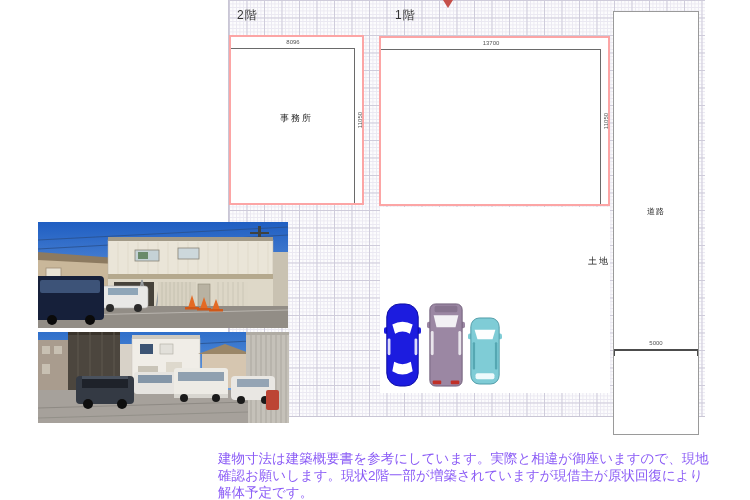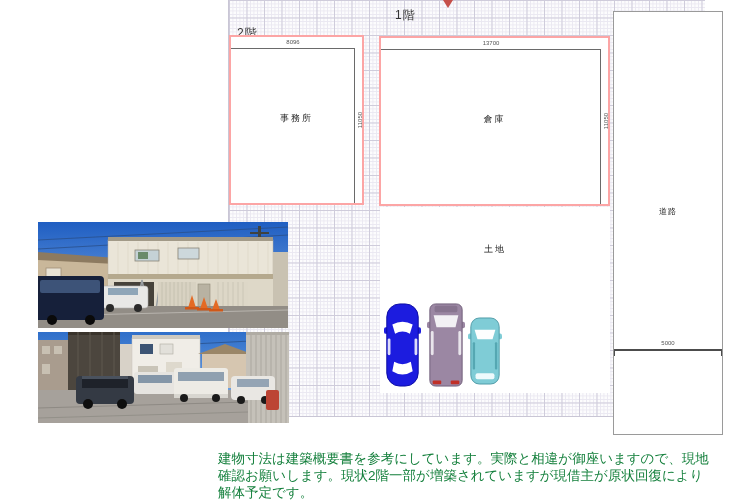--- a/index.html
+++ b/index.html
@@ -18,21 +18,21 @@
       linear-gradient(to bottom, #eae8f1 1px, transparent 1px);
     background-size: 17.5px 17.5px, 17.5px 17.5px, 3.5px 3.5px, 3.5px 3.5px;
     border-left:1px solid #c9c6d5; border-bottom:1px solid #c9c6d5;
   }
   .red-marker {
     position:absolute; left:443px; top:0; width:0; height:0;
     border-left:5px solid transparent; border-right:5px solid transparent;
     border-top:8px solid #c6504a;
   }
   .floor-title { position:absolute; font-size:12px; color:#333; letter-spacing:1px; }
-  .floor2-title { left:237px; top:25px;text-align:right; }
+  .floor2-title { left:237px; top:7px;text-align:right; }
   .floor1-title { left:385px; top:7px;margin-left:10px; }
 
   
   .plan-rect { position:absolute; background:#fff; border:2px solid #fca5a5; }
   .floor2-rect { left:229px; top:35px; width:131px; height:166px; }
   .floor1-rect { left:379px; top:36px; width:227px; height:166px; }
   .inner-top   { position:absolute; left:0; right:7px; top:11px; border-bottom:1px solid #6a6a6a; }
   .inner-right { position:absolute; top:11px; bottom:0; right:7px; border-left:1px solid #6a6a6a; }
   .dim-top {
     position:absolute; top:1px; left:0; right:7px; text-align:center;
@@ -43,46 +43,46 @@
     transform:translateY(-50%) rotate(180deg);
     writing-mode:vertical-rl; font-size:6px; color:#555;
   }
   .room-label {
     position:absolute; top:45%; left:0; right:0; text-align:center;
     font-size:9px; color:#222; letter-spacing:2px;
   }
 
   
   .land { position:absolute; left:380px; top:207px; width:230px; height:186px; background:#fff; }
-  .land-label { position:absolute; top:36px; left:0; right:0; text-align:center; font-size:9px; color:#222; letter-spacing:2px; }
+  .land-label { position:absolute; top:48px; left:0; right:0; text-align:right; font-size:9px; color:#222; letter-spacing:2px; }
   .car { position:absolute; }
   .car-blue  { left:4px;  bottom:6px; width:37px; height:84px; }
   .car-purple{ left:47px; bottom:6px; width:38px; height:84px; }
   .car-teal  { left:88px; bottom:8px; width:34px; height:68px; }
 
   
-  .road { position:absolute; left:613px; top:11px; width:84px; height:422px; background:#fff; border:1px solid #9a9a9a;padding-left:24px; }
+  .road { position:absolute; left:613px; top:11px; width:84px; height:422px; background:#fff; border:1px solid #9a9a9a; }
   .road-label { position:absolute; top:194px; left:0; right:0; text-align:center; font-size:8px; color:#222; letter-spacing:1px; }
   .road-dim-line { position:absolute; left:0; right:0; top:337px; border-top:2px solid #4c4c4c; }
   .road-dim-line::before, .road-dim-line::after {
     content:""; position:absolute; top:-1px; width:1px; height:6px; background:#4c4c4c;
   }
   .road-dim-line::before { left:0; } .road-dim-line::after { right:0; }
   .road-dim-text { position:absolute; top:328px; left:0; right:0; text-align:center; font-size:6px; color:#555; }
 
   
   .photo { position:absolute; overflow:hidden; }
   .photo svg { display:block; width:100%; height:100%; }
   .photo1 { left:38px; top:222px; width:250px; height:106px; }
   .photo2 { left:38px; top:332px; width:251px; height:91px; }
 
   
   .note {
     position:absolute; left:218px; top:436px; width:496px;
-    font-size:13.5px; line-height:1.28; color:#15803d;
+    font-size:13.5px; line-height:1.28; color:#8b5cf6;
   }
 </style>
 </head>
 <body>
 
 <div class="page">
 
   <div class="grid-bg"></div>
   <div class="red-marker"></div>
 
@@ -95,21 +95,20 @@
     <div class="inner-right"></div>
     <div class="dim-right">11050</div>
     <div class="room-label">事務所</div>
   </div>
 
   <div class="plan-rect floor1-rect">
     <div class="dim-top">13700</div>
     <div class="inner-top"></div>
     <div class="inner-right"></div>
     <div class="dim-right">11050</div>
-    <div class="room-label">倉庫</div>
   </div>
 
   <div class="land">
     <div class="land-label">土地</div>
 
     <svg class="car car-blue" viewBox="0 0 40 90" preserveAspectRatio="none">
       <rect x="0" y="26" width="6" height="7" rx="2" fill="#1c1cdf"></rect>
       <rect x="34" y="26" width="6" height="7" rx="2" fill="#1c1cdf"></rect>
       <rect x="3" y="1" width="34" height="88" rx="14" stroke="#0a0aa0" stroke-width="1" fill="#1c1cdf"></rect>
       <path d="M9,23 Q20,17 31,23 L28,33 Q20,28 12,33 Z" fill="#ffffff"></path>

